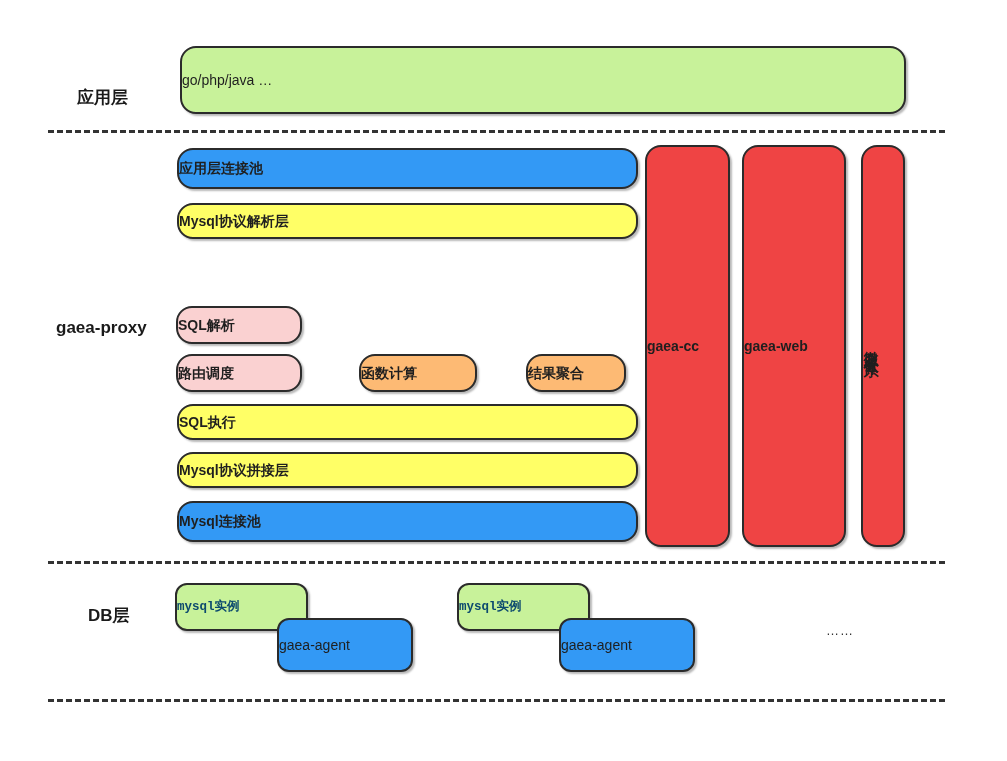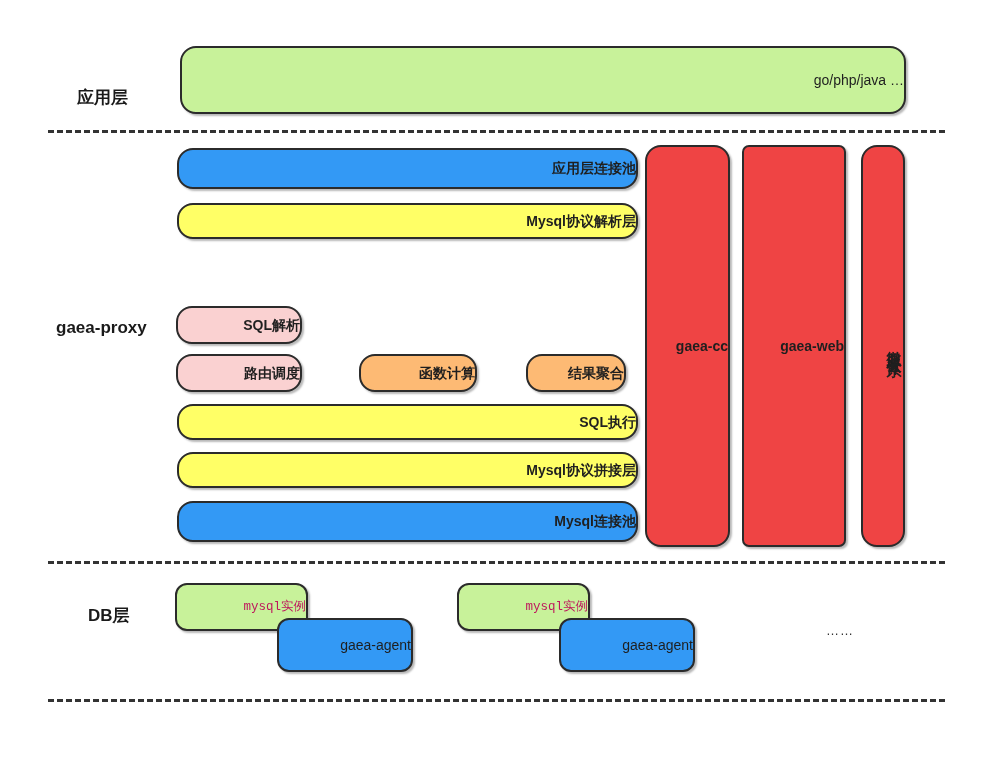--- a/index.html
+++ b/index.html
@@ -20,21 +20,21 @@
     overflow: hidden;
   }
 
   
   .node {
     position: absolute;
     box-sizing: border-box;
     border: 2px solid #2b2b2b;
     display: flex;
     align-items: center;
-    justify-content: flex-end;
+    justify-content: flex-start;
     text-align: center;
     font-weight: bold;
     font-size: 14px;
     line-height: 1.15;
     color: #1f1f1f;
     box-shadow: 2px 2px 2px rgba(0,0,0,0.28);
   }
   .node.pill { border-radius: 16px; }
   .node.soft { border-radius: 12px; }
   .node.col  { border-radius: 16px; }
@@ -57,23 +57,23 @@
   }
 
   
   .divider {
     position: absolute;
     height: 0;
     border-top: 3px dashed #333333;
   }
   .txt-mono {
     font-family: "Liberation Mono", "DejaVu Sans Mono", monospace;
-    font-weight: normal;
+    font-weight: bold;
     font-size: 12.5px;
-    color: #be185d;
+    color: #0c4a6e;
   }
   .txt-plain {
     font-weight: normal;
     font-size: 14px;
     color: #1f1f1f;
   }
 
   
   .vertical {
     writing-mode: vertical-rl;
@@ -140,21 +140,21 @@
   </div>
 
   <div class="node pill fill-blue" style="left:177px; top:501px; width:461px; height:41px;">
     <span>Mysql连接池</span>
   </div>
 
   <div class="node col fill-cyan" style="left:645px; top:145px; width:85px; height:402px;">
     <span>gaea-cc</span>
   </div>
 
-  <div class="node col fill-cyan" style="left:742px; top:145px; width:104px; height:402px;border-radius:7px;">
+  <div class="node col fill-cyan" style="left:742px; top:145px; width:104px; height:402px;">
     <span>gaea-web</span>
   </div>
 
   <div class="node col fill-cyan" style="left:861px; top:145px; width:44px; height:402px;">
     <span class="vertical">微服务体系</span>
   </div>
 
   <div class="divider" style="left:48px; top:561px; width:897px;"></div>
 
   <div class="layer-label" style="left:88px; top:604px;">DB层</div>

